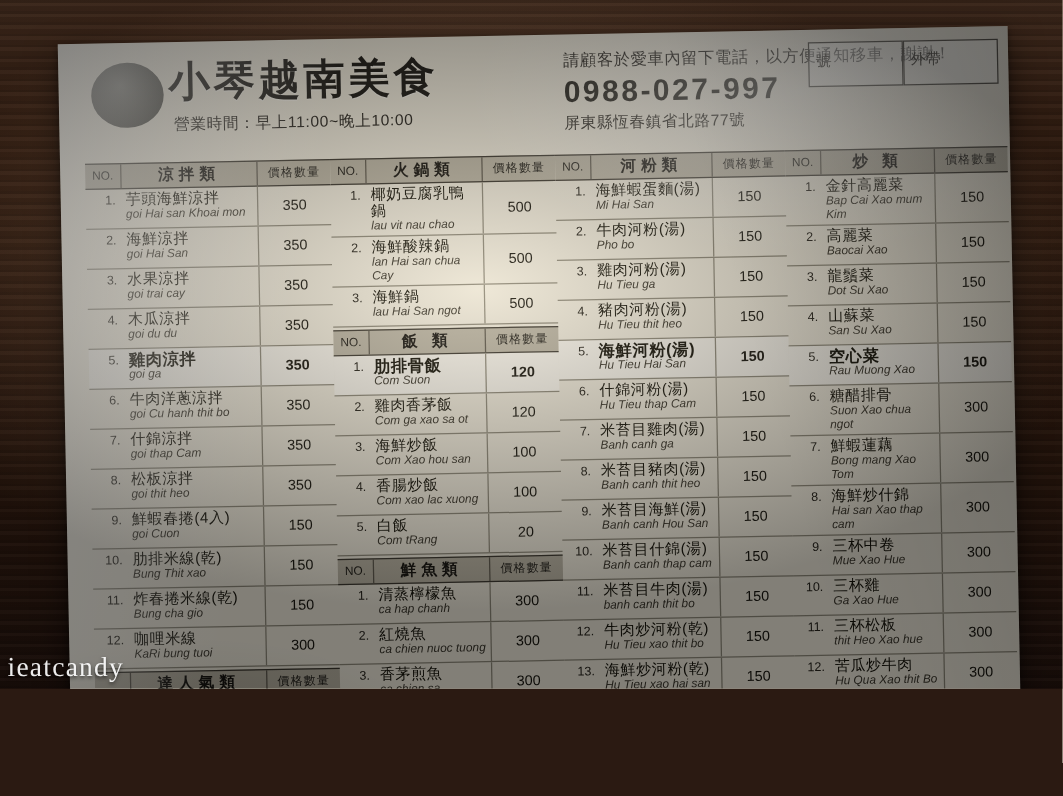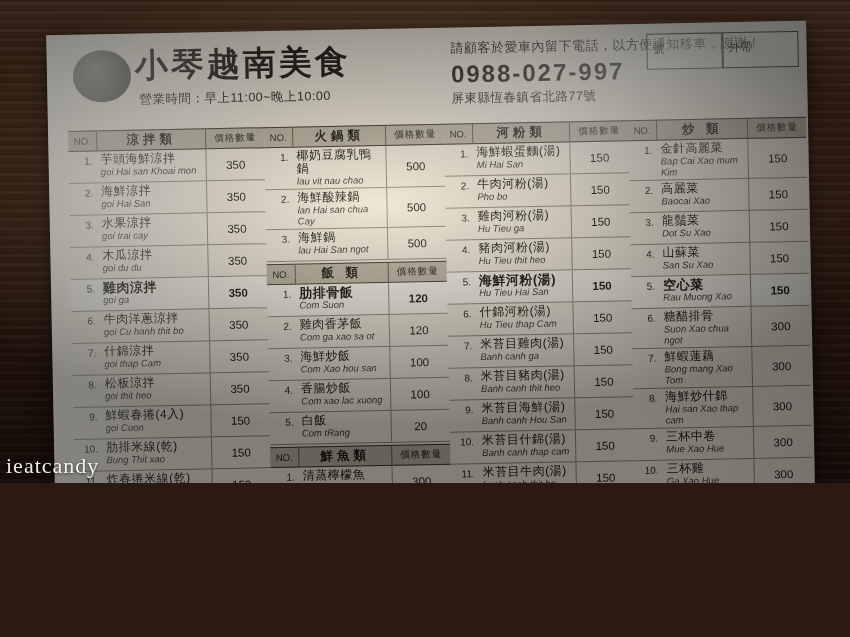--- a/index.html
+++ b/index.html
@@ -3,21 +3,21 @@
 <meta charset="utf-8">
 <style>
   html,body{margin:0;padding:0;}
   body{
     width:850px;height:637px;overflow:hidden;
     background:#2b1a12;
     font-family:"Liberation Sans", sans-serif;
   }
   
   #scene{
-    position:relative;width:850px;height:483px;overflow:hidden;
+    position:relative;width:850px;height:551px;overflow:hidden;
     background:
       repeating-linear-gradient(180deg,
         rgba(0,0,0,0.16) 0px, rgba(0,0,0,0.16) 2px,
         rgba(255,255,255,0.03) 2px, rgba(255,255,255,0.03) 5px,
         rgba(0,0,0,0.10) 5px, rgba(0,0,0,0.10) 9px),
       linear-gradient(180deg,#6b4630 0%,#58341f 18%,#4a2a18 40%,#3c2113 70%,#2a1710 100%);
   }
   #scene::after{
     content:"";position:absolute;inset:0;
     background:radial-gradient(ellipse 70% 55% at 45% 42%, rgba(255,238,205,0.14), rgba(0,0,0,0.45) 85%);

